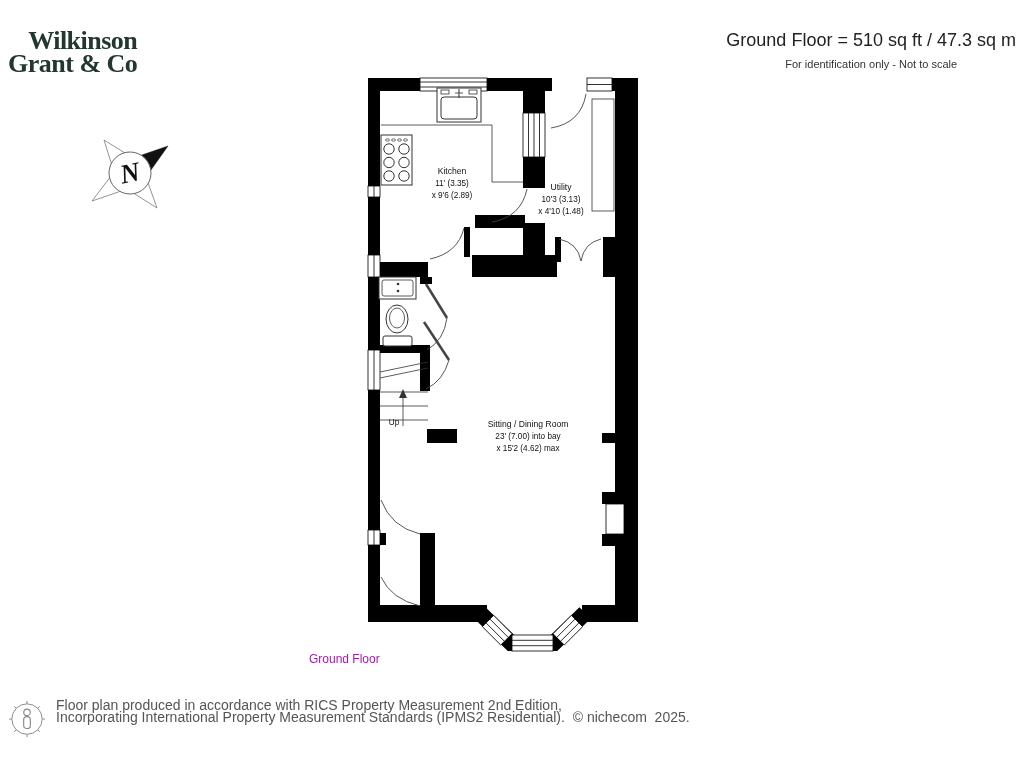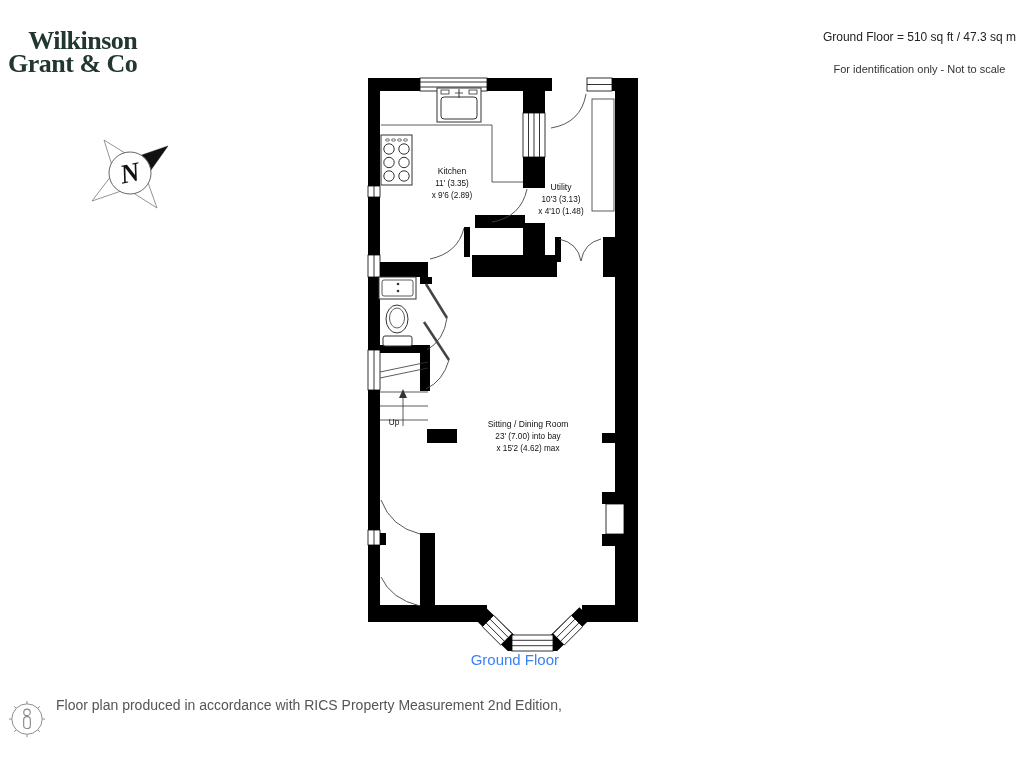--- a/index.html
+++ b/index.html
@@ -6,26 +6,26 @@
   body{width:1024px;height:768px;background:#ffffff;font-family:"Liberation Sans",sans-serif;position:relative;overflow:hidden;}
   .page{position:absolute;inset:0;}
 
   
   .logo{position:absolute;left:8px;top:22px;display:flex;align-items:flex-start;}
   .monogram{font-family:"Liberation Serif",serif;font-weight:700;font-size:72px;line-height:60px;
             letter-spacing:-0.24em;color:var(--gold,#F0A31A);padding-right:22px;}
   .brand-name{font-family:"Liberation Serif",serif;font-weight:700;font-size:26px;line-height:23px;
               color:var(--green,#22372F);margin-top:7px;letter-spacing:-0.5px;text-align:right;}
   .title-block{position:absolute;right:8px;top:30px;text-align:right;color:#222;}
-  .title-block .area{font-size:12px;margin-bottom:19px;}
+  .title-block .area{font-size:18px;margin-bottom:7px;}
   .title-block .note{font-size:11px;color:#333;text-align:center;}
 
   
-  .caption{position:absolute;left:309px;top:652px;width:250px;text-align:right;
-           font-size:15px;line-height:15px;color:#3b82f6;}
+  .caption{position:absolute;left:309px;top:652px;width:250px;text-align:left;
+           font-size:12px;line-height:15px;color:#a21caf;}
 
   
   .footer{position:absolute;left:8px;top:700px;display:flex;align-items:flex-start;}
   .footer-text{margin-left:10px;font-size:14px;line-height:11.6px;color:#555;}
 
   svg text{font-family:"Liberation Sans",sans-serif;}
   .room{font-size:8.6px;fill:#111;}
   .dim{font-size:8.2px;fill:#111;}
   .up{font-size:8.2px;fill:#111;}
   .nletter{font-family:"Liberation Serif",serif;font-style:italic;font-weight:700;font-size:27px;fill:#111;}
@@ -225,16 +225,17 @@
         <line x1="-11.3" y1="-11.3" x2="-13.4" y2="-13.4"></line>
           <line x1="11.3" y1="-11.3" x2="13.4" y2="-13.4"></line>
         <line x1="-11.3" y1="11.3" x2="-13.4" y2="13.4"></line>
           <line x1="11.3" y1="11.3" x2="13.4" y2="13.4"></line>
       </g>
       <circle cx="0" cy="-7" r="3.4" fill="none" stroke="#888" stroke-width="1.2"></circle>
       <rect x="-3.5" y="-2.5" width="7" height="12.5" rx="3" fill="none" stroke="#888" stroke-width="1.2"></rect>
     </svg>
     <div class="footer-text">
       <div>Floor plan produced in accordance with RICS Property Measurement 2nd Edition,</div>
+      <div>Incorporating International Property Measurement Standards (IPMS2 Residential). &nbsp;© nichecom &nbsp;2025.</div>
     </div>
   </div>
 
 </div>
 
 </body></html>

